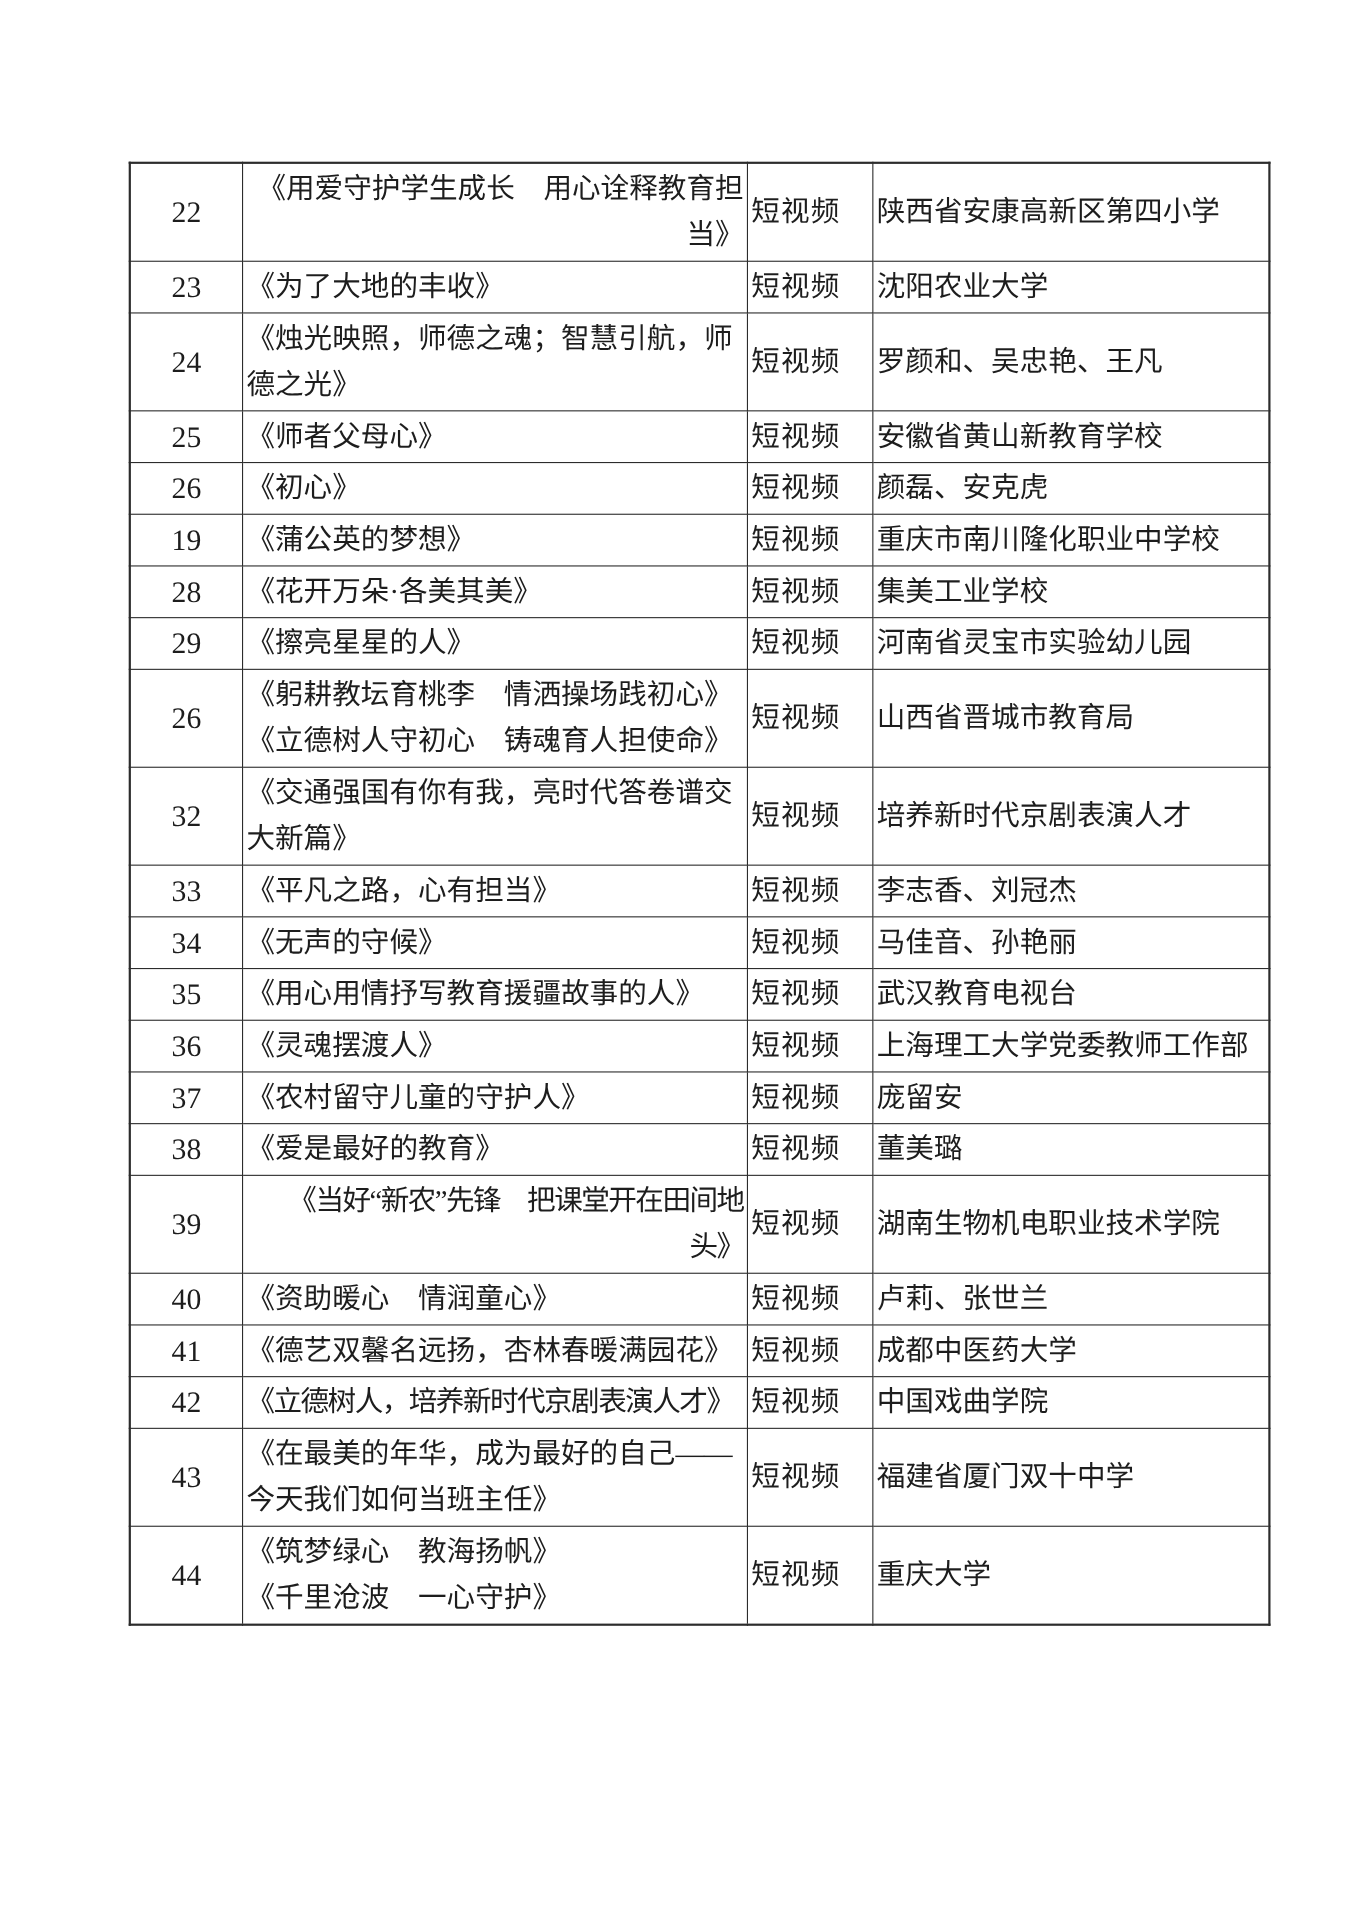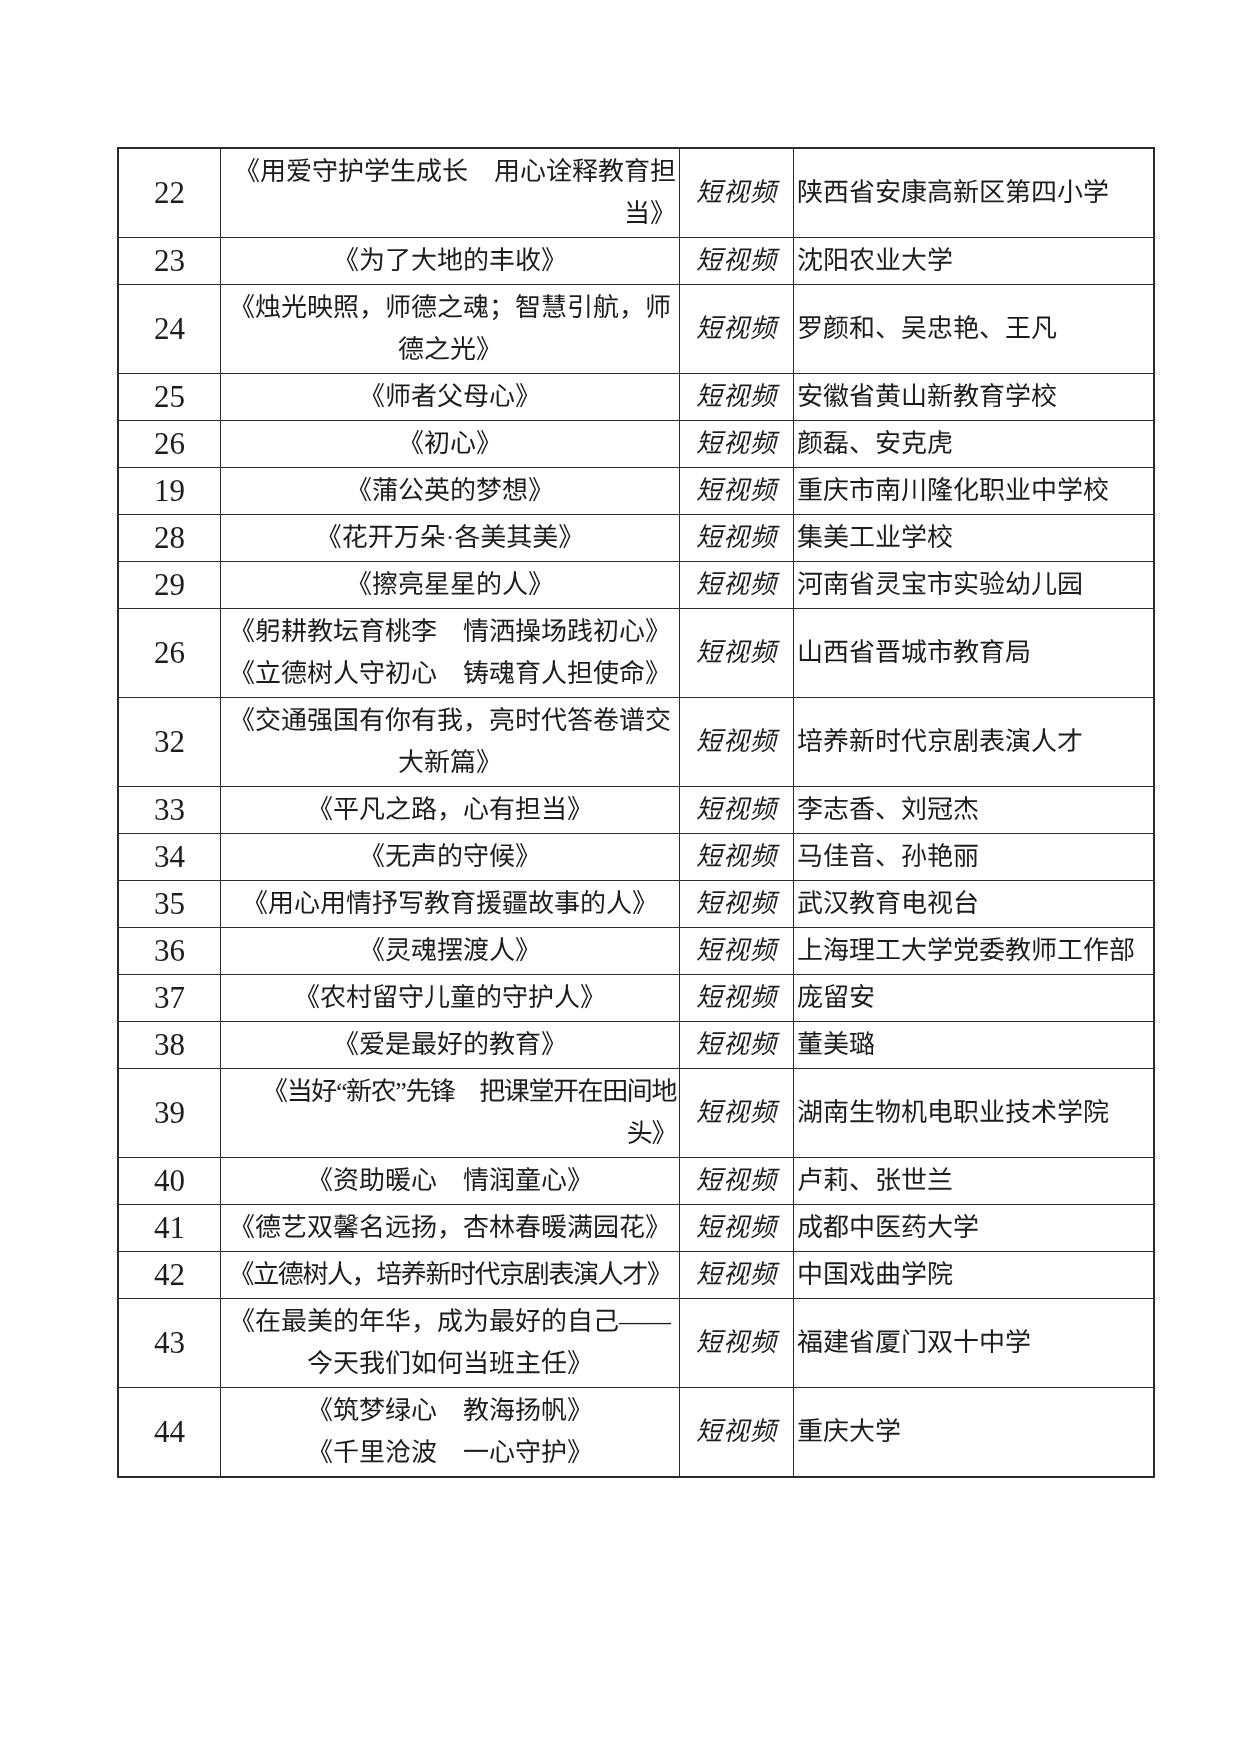--- a/index.html
+++ b/index.html
@@ -31,39 +31,38 @@
   }
   table.award-table td {
     border: 1.6px solid #2c2c2c;
     vertical-align: middle;
     padding: 2px 3px;
     overflow: hidden;
   }
   td.col-num {
     width: 95px;
     text-align: center;
-    font-size: 31px;
+    font-size: 27px;
     line-height: 42px;
   }
   td.col-title {
     width: 452px;
-    text-align: center;
+    text-align: left;
     font-size: 26px;
     line-height: 42px;
     white-space: pre-line;
   }
   td.col-title.align-left { text-align: right; }
   td.col-title.tight { letter-spacing: -1.4px; }
   td.col-type {
     width: 107px;
-    text-align: center;
+    text-align: left;
     font-size: 26px;
     line-height: 42px;
     letter-spacing: 1px;
-    font-style: italic;
   }
   td.col-unit {
     width: 353px;
     text-align: left;
     font-size: 26px;
     line-height: 42px;
   }
 </style>
 </head>
 <body>

